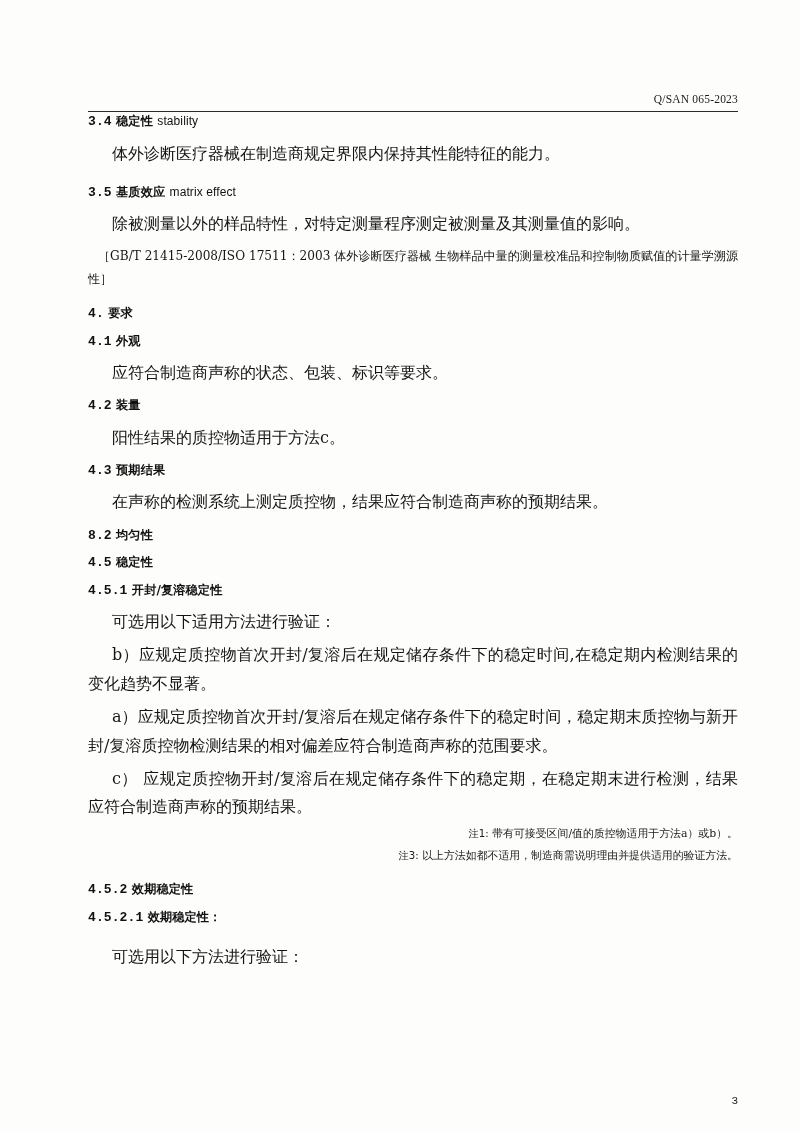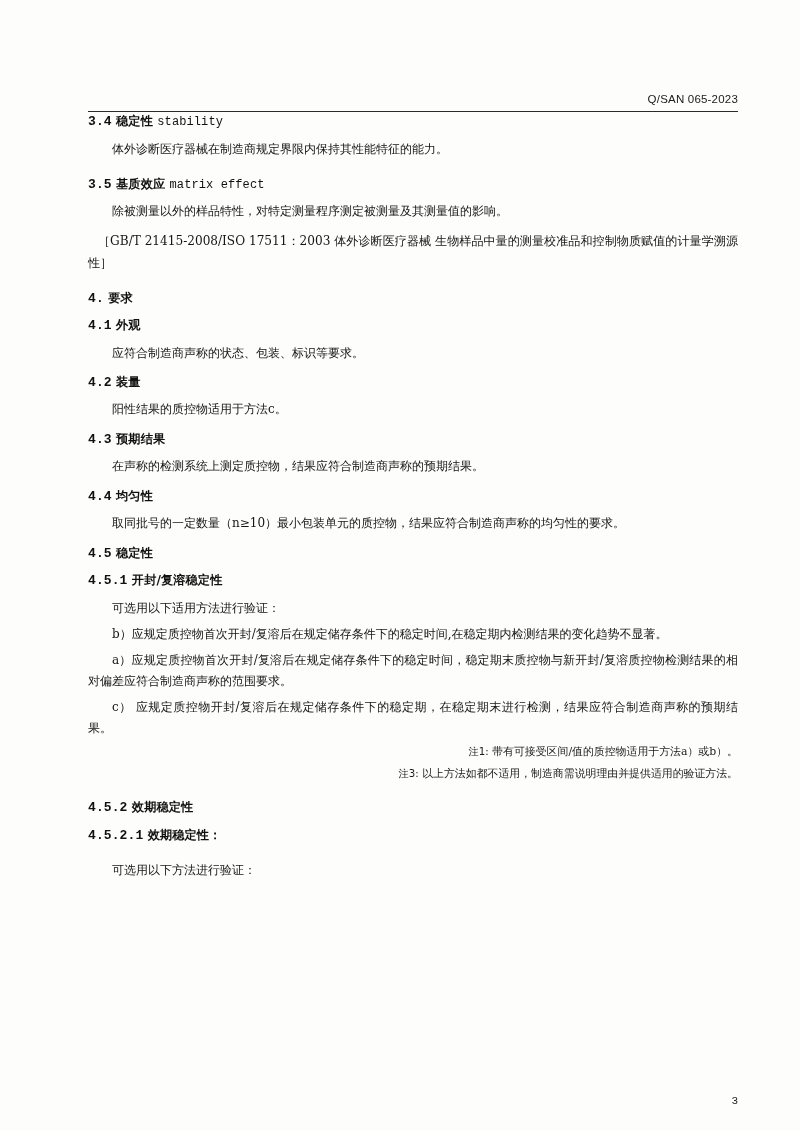--- a/index.html
+++ b/index.html
@@ -30,21 +30,21 @@
     position: absolute;
     top: 93px;
     left: 0;
     width: 650px;
     height: 22px;
   }
   .header-right {
     position: absolute;
     right: 0;
     top: 0;
-    font-family: Liberation Sans, sans-serif;
+    font-family: Liberation Serif, serif;
     font-size: 11.5px;
     letter-spacing: 0.2px;
     color: #1a1a1a;
     white-space: nowrap;
   }
   .rule {
     position: absolute;
     left: 0;
     right: 0;
     top: 18px;
@@ -61,28 +61,28 @@
     font-family: "DejaVu Sans", sans-serif;
     font-size: 12.2px;
     font-weight: 600;
     color: #111;
     margin: 0;
     padding: 0;
     line-height: 1.5;
     letter-spacing: 0.1px;
   }
   .h-sec .en {
-    font-family: Liberation Mono, monospace;
+    font-family: Liberation Sans, sans-serif;
     font-weight: 400;
     font-size: 12px;
   }
   .h-sec.gap-top { margin-top: 14px; }
   .para {
     font-family: "DejaVu Serif", serif;
-    font-size: 12px;
+    font-size: 16px;
     line-height: 1.95;
     margin: 6px 0 0 0;
     text-indent: 24px;
     text-align: justify;
     color: #151515;
   }
   .para.brack {
     text-indent: 10px;
     font-size: 12.1px;
     line-height: 1.85;
@@ -165,24 +165,23 @@
 
       <div class="h-sec">
         <span class="mono">4.3</span>
         <span>预期结果</span>
       </div>
       <p class="para">在声称的检测系统上测定质控物，结果应符合制造商声称的预期结果。</p>
 
       <div class="spacer-sm"></div>
 
       <div class="h-sec">
-        <span class="mono">4.4</span>
+        <span class="mono">8.2</span>
         <span>均匀性</span>
       </div>
-      <p class="para">取同批号的一定数量（n≥10）最小包装单元的质控物，结果应符合制造商声称的均匀性的要求。</p>
 
       <div class="spacer-sm"></div>
 
       <div class="h-sec">
         <span class="mono">4.5</span>
         <span>稳定性</span>
       </div>
 
       <div class="spacer-sm"></div>
 

